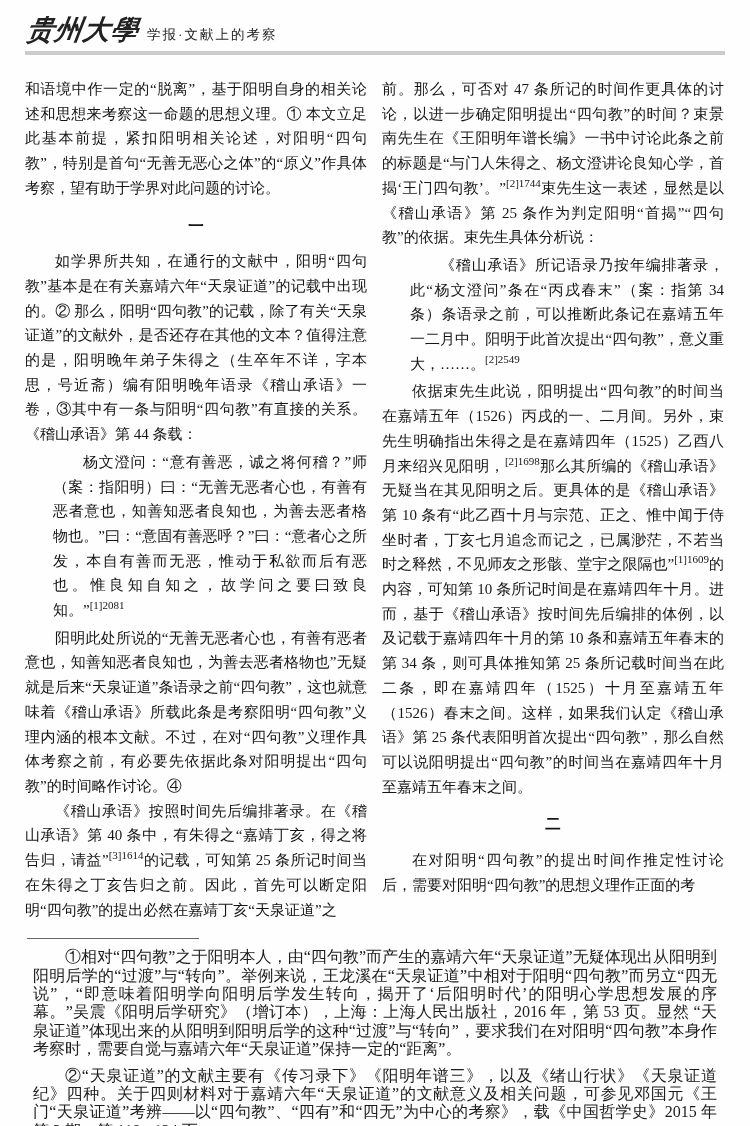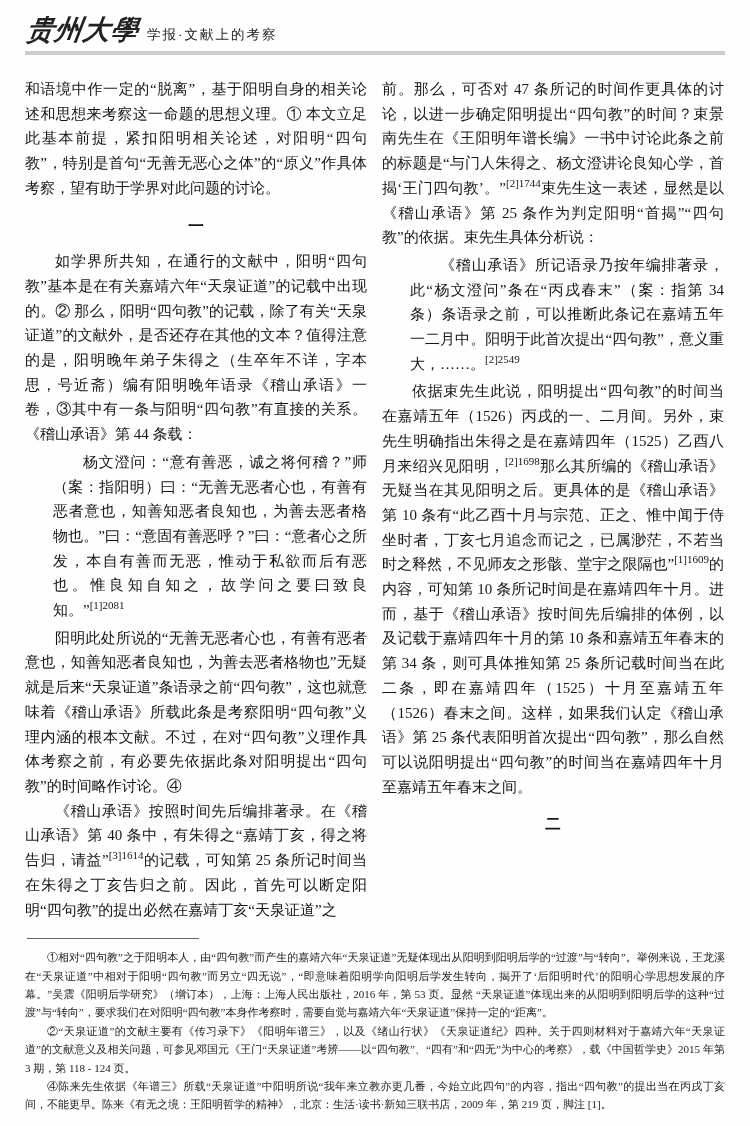--- a/index.html
+++ b/index.html
@@ -39,22 +39,22 @@
   }
   sup.cite {
     font-size:11px; line-height:0; vertical-align:super;
     letter-spacing:0; white-space:nowrap;
   }
 
   
   .footnotes { margin-top:16px; }
   .fn-rule { width:172px; height:1px; background:#666; margin:0 0 9px 2px; }
   .fn {
-    font-size:11px; line-height:18.4px; text-align:justify;
-    text-indent:2em; margin:0; color:#1b1b1b;
+    font-size:16px; line-height:18.4px; text-align:justify;
+    text-indent:2em; margin:8px; color:#1b1b1b;
   }
 </style>
 </head>
 <body>
 
 <div class="page">
 
   <header>
     <div class="masthead">
       <span class="logo">贵州大學</span>
@@ -72,20 +72,21 @@
       <blockquote><span>杨文澄问：“意有善恶，诚之将何稽？”师（案：指阳明）曰：“无善无恶者心也，有善有恶者意也，知善知恶者良知也，为善去恶者格物也。”曰：“意固有善恶呼？”曰：“意者心之所发，本自有善而无恶，惟动于私欲而后有恶也。惟良知自知之，故学问之要曰致良知。”</span><sup class="cite">[1]2081</sup></blockquote>
       <p>阳明此处所说的“无善无恶者心也，有善有恶者意也，知善知恶者良知也，为善去恶者格物也”无疑就是后来“天泉证道”条语录之前“四句教”，这也就意味着《稽山承语》所载此条是考察阳明“四句教”义理内涵的根本文献。不过，在对“四句教”义理作具体考察之前，有必要先依据此条对阳明提出“四句教”的时间略作讨论。④</p>
       <p><span>《稽山承语》按照时间先后编排著录。在《稽山承语》第 40 条中，有朱得之“嘉靖丁亥，得之将告归，请益”</span><sup class="cite">[3]1614</sup><span>的记载，可知第 25 条所记时间当在朱得之丁亥告归之前。因此，首先可以断定阳明“四句教”的提出必然在嘉靖丁亥“天泉证道”之</span></p>
     </div>
 
     <div class="col">
       <p class="noindent"><span>前。那么，可否对 47 条所记的时间作更具体的讨论，以进一步确定阳明提出“四句教”的时间？束景南先生在《王阳明年谱长编》一书中讨论此条之前的标题是“与门人朱得之、杨文澄讲论良知心学，首揭‘王门四句教’。”</span><sup class="cite">[2]1744</sup><span>束先生这一表述，显然是以《稽山承语》第 25 条作为判定阳明“首揭”“四句教”的依据。束先生具体分析说：</span></p>
       <blockquote><span>《稽山承语》所记语录乃按年编排著录，此“杨文澄问”条在“丙戌春末”（案：指第 34 条）条语录之前，可以推断此条记在嘉靖五年一二月中。阳明于此首次提出“四句教”，意义重大，……。</span><sup class="cite">[2]2549</sup></blockquote>
       <p><span>依据束先生此说，阳明提出“四句教”的时间当在嘉靖五年（1526）丙戌的一、二月间。另外，束先生明确指出朱得之是在嘉靖四年（1525）乙酉八月来绍兴见阳明，</span><sup class="cite">[2]1698</sup><span>那么其所编的《稽山承语》无疑当在其见阳明之后。更具体的是《稽山承语》第 10 条有“此乙酉十月与宗范、正之、惟中闻于侍坐时者，丁亥七月追念而记之，已属渺茫，不若当时之释然，不见师友之形骸、堂宇之限隔也”</span><sup class="cite">[1]1609</sup><span>的内容，可知第 10 条所记时间是在嘉靖四年十月。进而，基于《稽山承语》按时间先后编排的体例，以及记载于嘉靖四年十月的第 10 条和嘉靖五年春末的第 34 条，则可具体推知第 25 条所记载时间当在此二条，即在嘉靖四年（1525）十月至嘉靖五年（1526）春末之间。这样，如果我们认定《稽山承语》第 25 条代表阳明首次提出“四句教”，那么自然可以说阳明提出“四句教”的时间当在嘉靖四年十月至嘉靖五年春末之间。</span></p>
       <h2 class="section-heading">二</h2>
+      <p>在对阳明“四句教”的提出时间作推定性讨论后，需要对阳明“四句教”的思想义理作正面的考</p>
     </div>
 
   </main>
 
   <footer class="footnotes">
     <div class="fn-rule"></div>
     <p class="fn">①相对“四句教”之于阳明本人，由“四句教”而产生的嘉靖六年“天泉证道”无疑体现出从阳明到阳明后学的“过渡”与“转向”。举例来说，王龙溪在“天泉证道”中相对于阳明“四句教”而另立“四无说”，“即意味着阳明学向阳明后学发生转向，揭开了‘后阳明时代’的阳明心学思想发展的序幕。”吴震《阳明后学研究》（增订本），上海：上海人民出版社，2016 年，第 53 页。显然 “天泉证道”体现出来的从阳明到阳明后学的这种“过渡”与“转向”，要求我们在对阳明“四句教”本身作考察时，需要自觉与嘉靖六年“天泉证道”保持一定的“距离”。</p>
     <p class="fn">②“天泉证道”的文献主要有《传习录下》《阳明年谱三》，以及《绪山行状》《天泉证道纪》四种。关于四则材料对于嘉靖六年“天泉证道”的文献意义及相关问题，可参见邓国元《王门“天泉证道”考辨——以“四句教”、“四有”和“四无”为中心的考察》，载《中国哲学史》2015 年第 3 期，第 118 - 124 页。</p>
     <p class="fn">④陈来先生依据《年谱三》所载“天泉证道”中阳明所说“我年来立教亦更几番，今始立此四句”的内容，指出“四句教”的提出当在丙戌丁亥间，不能更早。陈来《有无之境：王阳明哲学的精神》，北京：生活·读书·新知三联书店，2009 年，第 219 页，脚注 [1]。</p>
 

